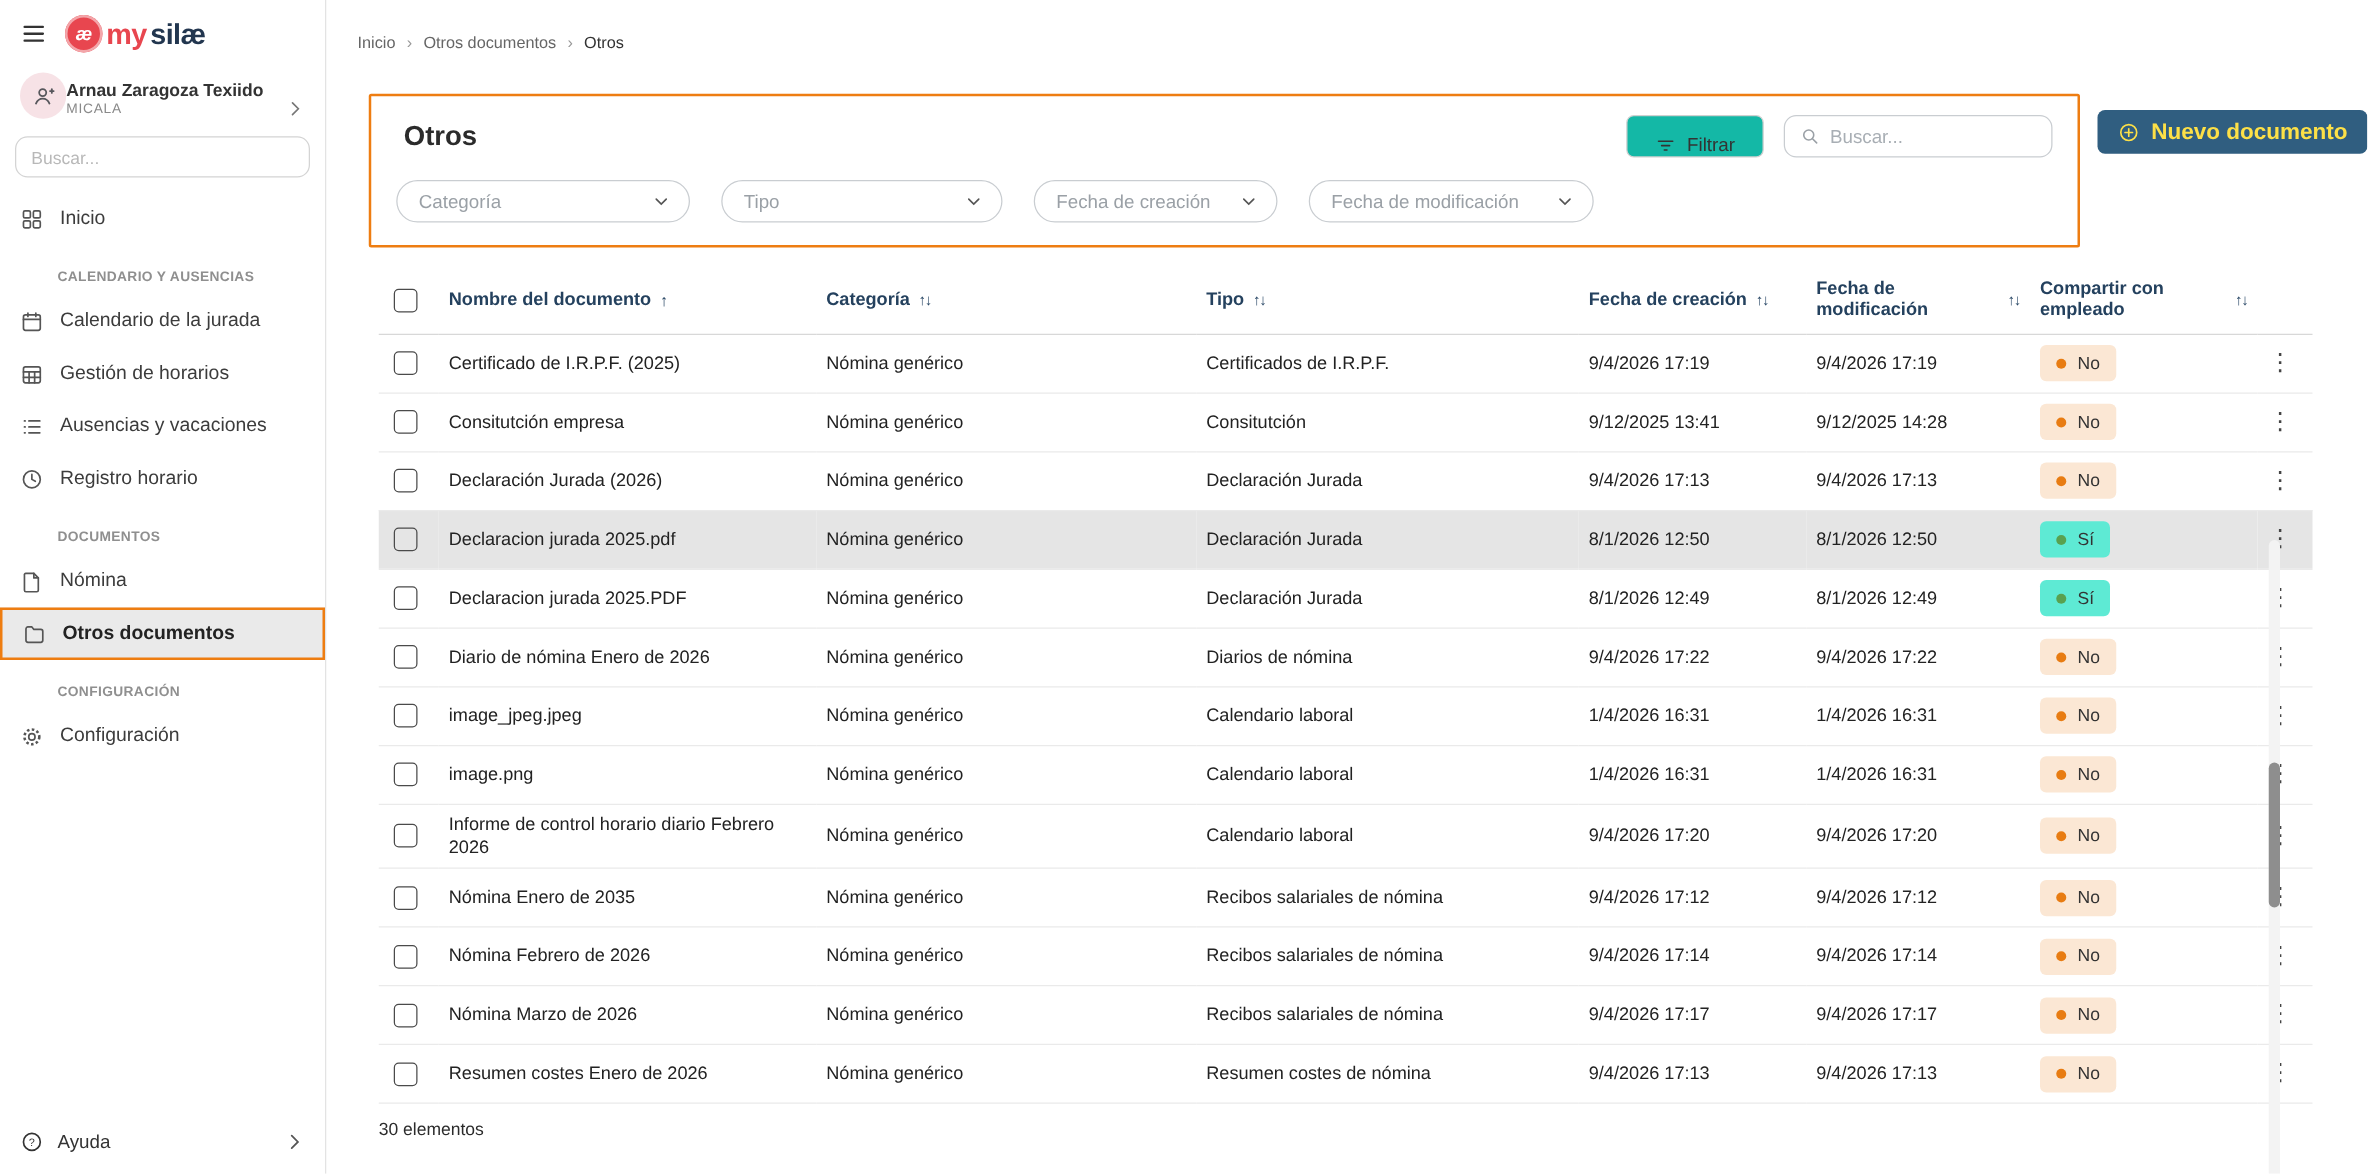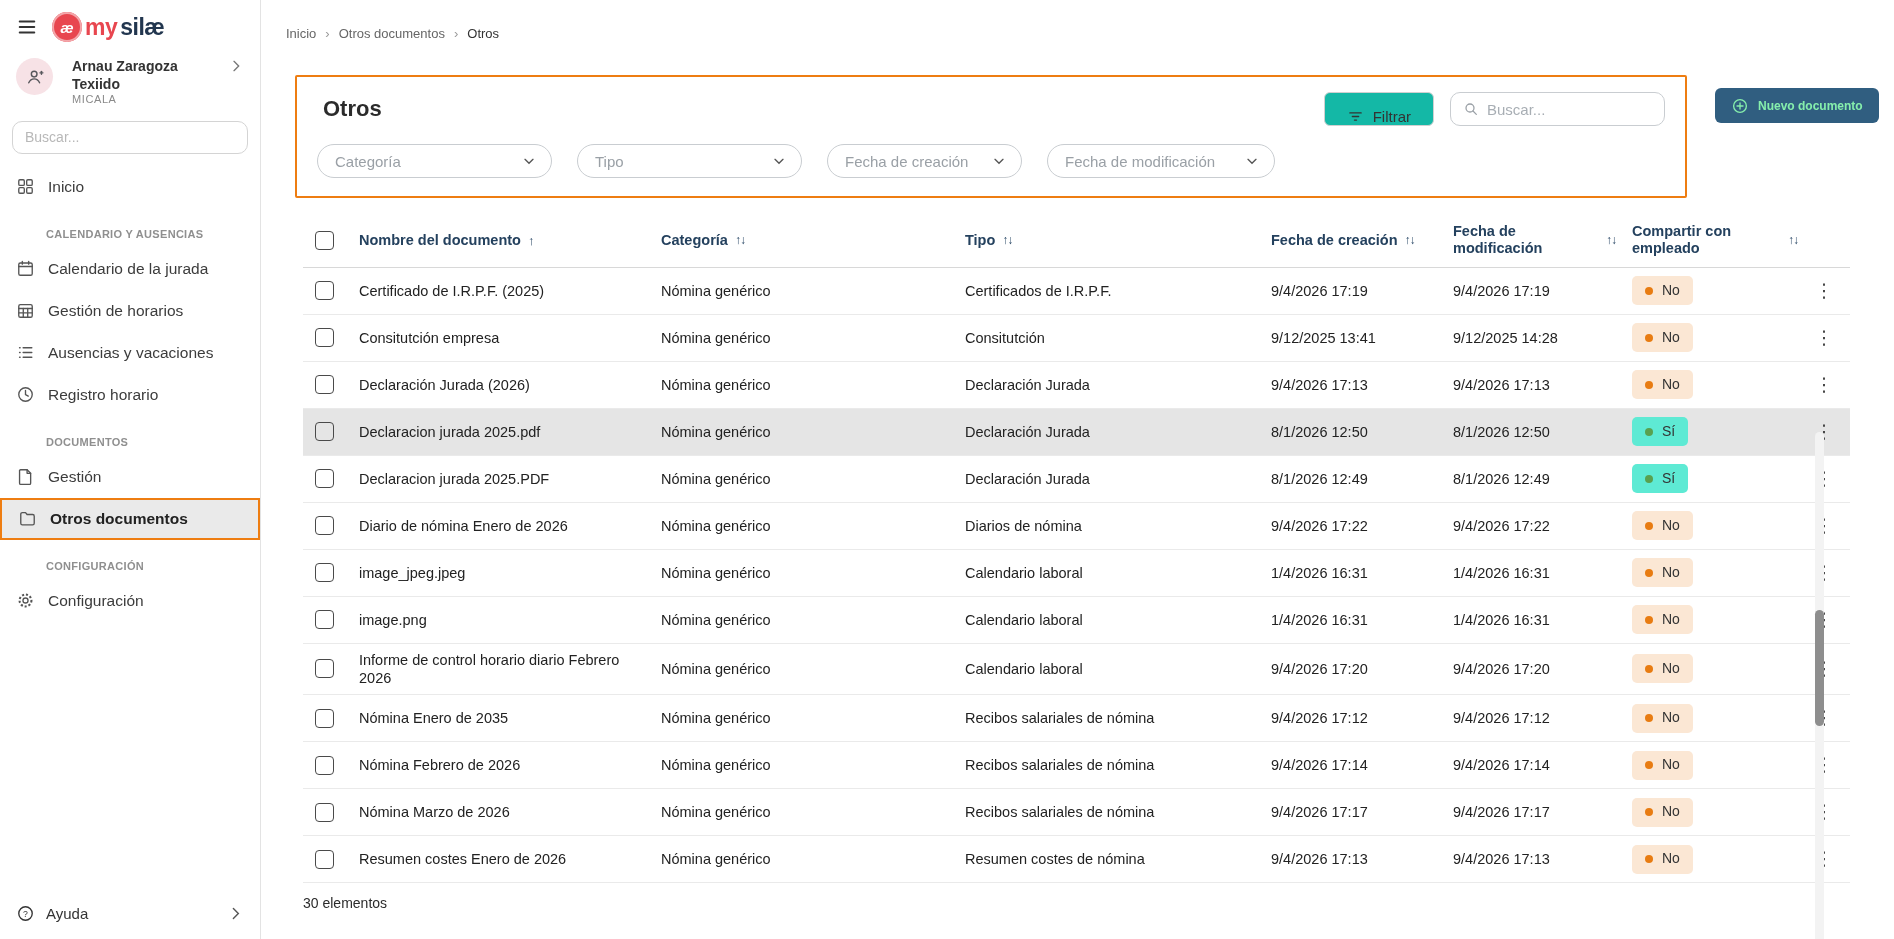--- a/index.html
+++ b/index.html
@@ -25,21 +25,21 @@
   .logo-circle {
     width: 30px; height: 30px; border-radius: 50%;
     background: #E8464F; color: #fff;
     display: flex; align-items: center; justify-content: center;
     font-weight: bold; font-style: italic; font-size: 15px;
     box-shadow: inset 0 0 0 2px #F3A6AA;
   }
   .logo-my { color: #E8464F; font-weight: 700; font-size: 23px; letter-spacing: -0.5px; }
   .logo-silae { color: #22364F; font-weight: 700; font-size: 23px; letter-spacing: -0.5px; }
 
-  .user-row { display: flex; align-items: flex-start; gap: 19px; padding: 12px 16px 8px; cursor: pointer; }
+  .user-row { display: flex; align-items: flex-end; gap: 0; padding: 12px 16px 8px; cursor: pointer; }
   .avatar {
     width: 37px; height: 37px; border-radius: 50%;
     background: #F7E2E6; color: #57575c;
     display: flex; align-items: center; justify-content: center; flex: none;
   }
   .user-meta { line-height: 1.25; }
   .user-name { font-size: 14px; font-weight: 700; color: #333; }
   .user-company { font-size: 11px; color: #8a8a8a; letter-spacing: 0.6px; }
   .user-chevron { margin-left: auto; color: #777; }
 
@@ -121,26 +121,26 @@
     border: 1px solid #C9CDD1; border-radius: 17px;
     display: flex; align-items: center; justify-content: space-between;
     padding: 0 14px 0 17px;
     color: #9AA0A6; font-size: 15px; cursor: pointer; background: #fff;
   }
   .pill .pill-chevron { color: #555; display: flex; }
   .pw1 { width: 235px; } .pw2 { width: 225px; } .pw3 { width: 195px; }
   .pw4 { width: 228px; } .pw5 { width: 220px; }
 
   .btn-new-doc {
-    margin-left: 28px; margin-top: 13px;
+    margin-left: 14px; margin-top: 13px;
     height: 35px;
-    background: #305E80; color: #86efac;
+    background: #305E80; color: #fde047;
     border: none; border-radius: 6px;
     display: flex; align-items: center; gap: 9px;
-    padding: 0 16px; font-size: 12px; font-weight: 600;
+    padding: 0 16px; font-size: 18px; font-weight: 600;
     font-family: "Liberation Sans", sans-serif; cursor: pointer; white-space: nowrap;
   }
 
   
   .table-wrap { margin: 16px 0 0 17px; width: 1547px; position: relative; }
   table { width: 100%; border-collapse: collapse; table-layout: fixed; }
   thead th {
     border-bottom: 1px solid #D8D8D8;
     padding: 9px 8px;
     text-align: left; font-size: 14.5px; font-weight: 700; color: #24415E;
@@ -310,21 +310,21 @@
 
   <div class="nav-section">DOCUMENTOS</div>
 
   <div class="nav-item">
     <span class="nv-icon">
       <svg viewBox="0 0 24 24" width="19" height="19" fill="none" stroke="currentColor" stroke-width="1.7" stroke-linecap="round" stroke-linejoin="round">
           <path d="M6 3.5h8l4.5 4.5v12.5a1.5 1.5 0 0 1-1.5 1.5H6a1.5 1.5 0 0 1-1.5-1.5v-15A1.5 1.5 0 0 1 6 3.5z"></path>
           <polyline points="14,3.5 14,8 18.5,8"></polyline>
         </svg>
     </span>
-    <span>Gestión</span>
+    <span>Nómina</span>
   </div>
 
   <div class="nav-item active">
     <span class="nv-icon">
       <svg viewBox="0 0 24 24" width="19" height="19" fill="none" stroke="currentColor" stroke-width="1.7" stroke-linecap="round" stroke-linejoin="round">
           <path d="M3.5 6.5a2 2 0 0 1 2-2h4l2 2.5h7a2 2 0 0 1 2 2v9a2 2 0 0 1-2 2h-13a2 2 0 0 1-2-2z"></path>
         </svg>
     </span>
     <span>Otros documentos</span>
   </div>

